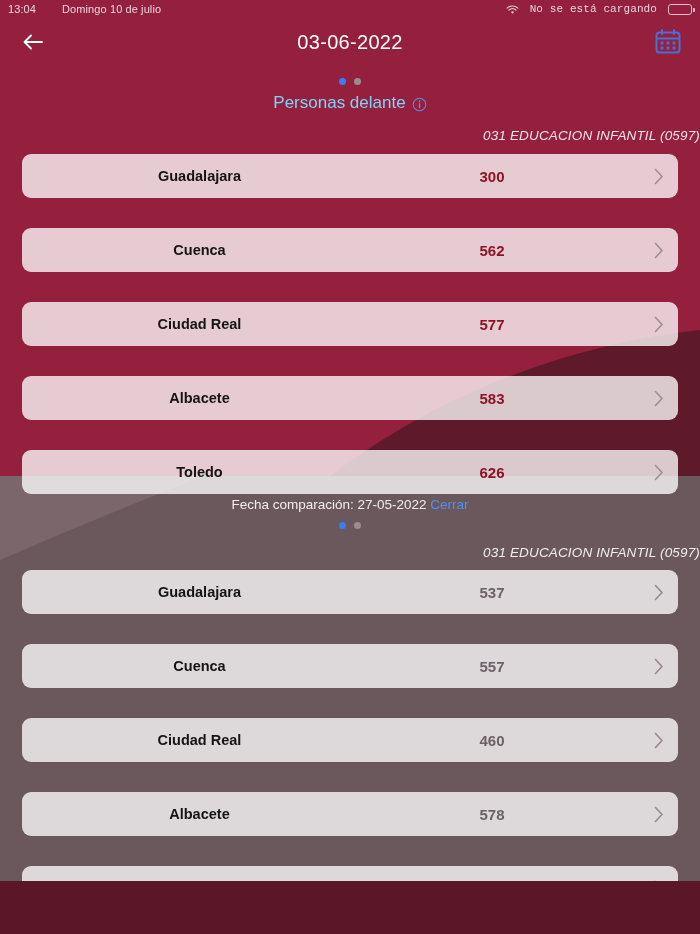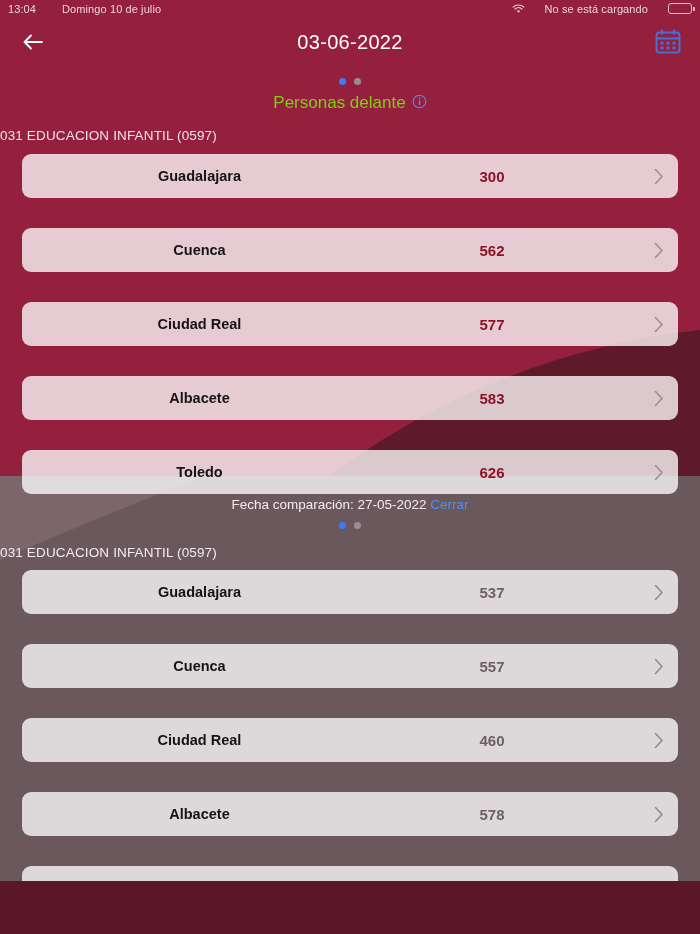--- a/index.html
+++ b/index.html
@@ -38,21 +38,23 @@
     align-items: center;
     padding: 0 8px;
     font-size: 11px;
     color: #e8d5da;
     letter-spacing: 0.1px;
   }
   .status-left { display: flex; align-items: center; gap: 26px; }
   .status-right {
     margin-left: auto;
     display: flex;
-    gap: 20px;
+    align-items: center;
+    gap: 11px;
+    font-family: Liberation Mono, monospace;
   }
   .wifi-ico { display: inline-block; width: 13px; height: 10px; position: relative; top: 1px; }
   .battery {
     width: 24px; height: 11px;
     border: 1.3px solid #d9c3c9;
     border-radius: 3px;
     position: relative;
   }
   .battery::after {
     content: "";
@@ -106,34 +108,36 @@
     justify-content: center;
     gap: 8px;
     padding: 7px 0 4px;
   }
   .dot { width: 7px; height: 7px; border-radius: 50%; background: #9b8a90; }
   .dot.active { background: #3c7bf5; }
 
   .panel-heading {
     text-align: center;
     font-size: 17px;
-    color: #84cc16;
+    color: #7dd3fc;
     padding: 4px 0 2px;
     display: flex;
+    align-items: center;
     justify-content: center;
     gap: 6px;
   }
   .info-ico { display: inline-flex; cursor: pointer; position: relative; top: 1px; }
 
   .panel-sub {
-    text-align: left;
+    text-align: right;
     font-size: 13.5px;
     color: #f1e3e7;
     padding: 13px 0 11px;
     letter-spacing: 0.15px;
+    font-style: italic;
   }
 
   
   .rows { padding: 0 22px; }
   .row {
     position: relative;
     height: 44px;
     margin-bottom: 30px;
     border-radius: 9px;
     display: flex;

